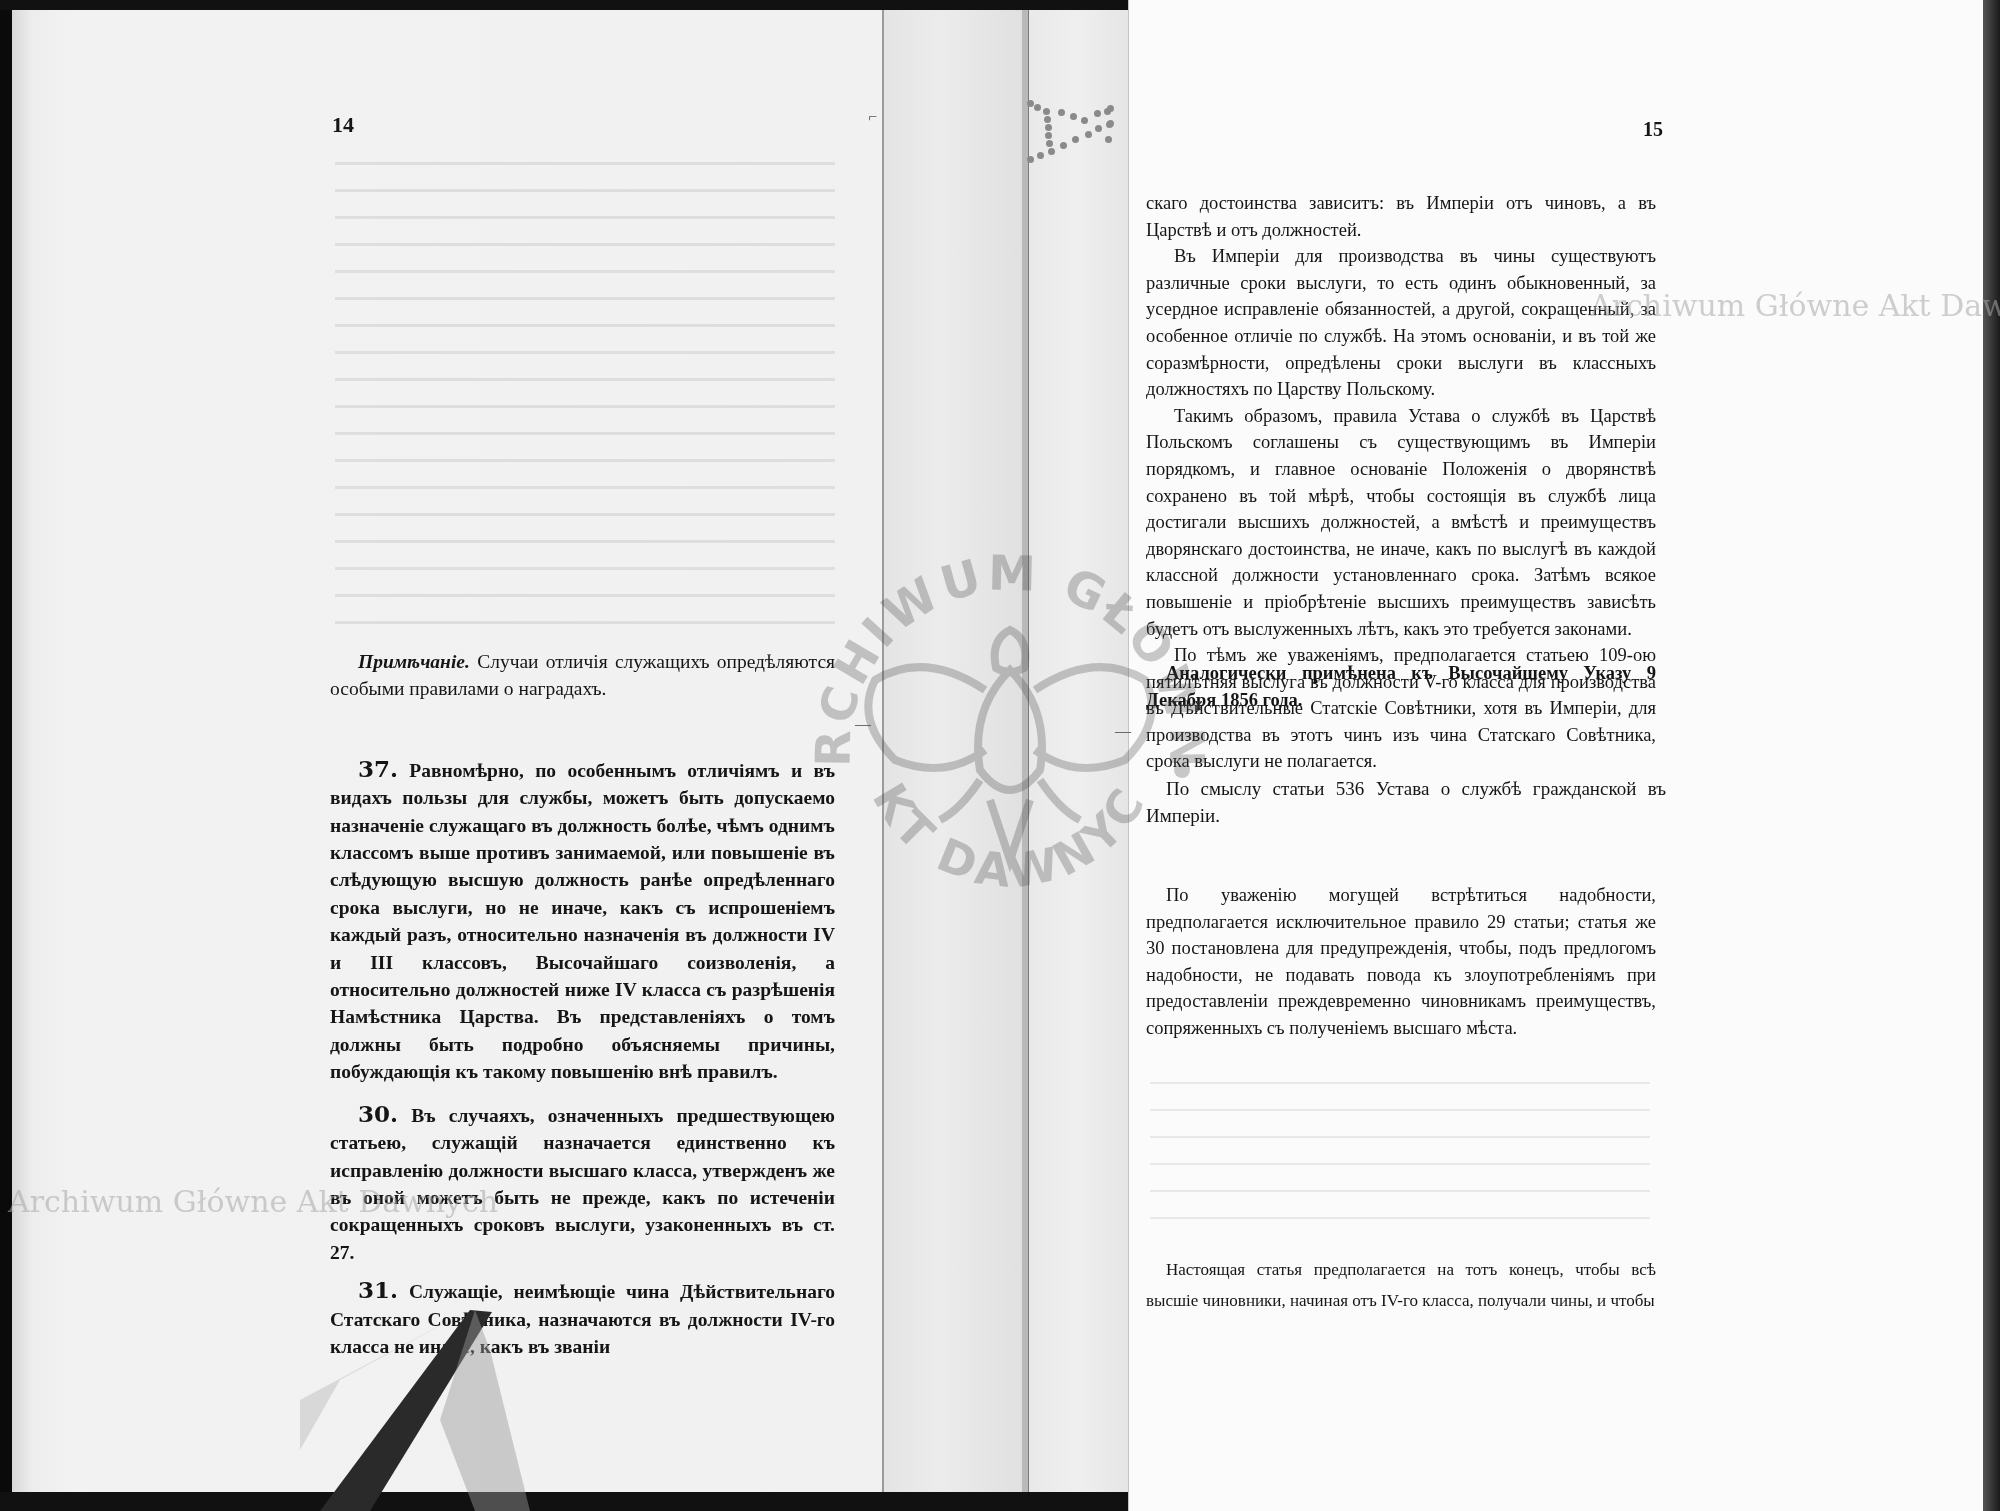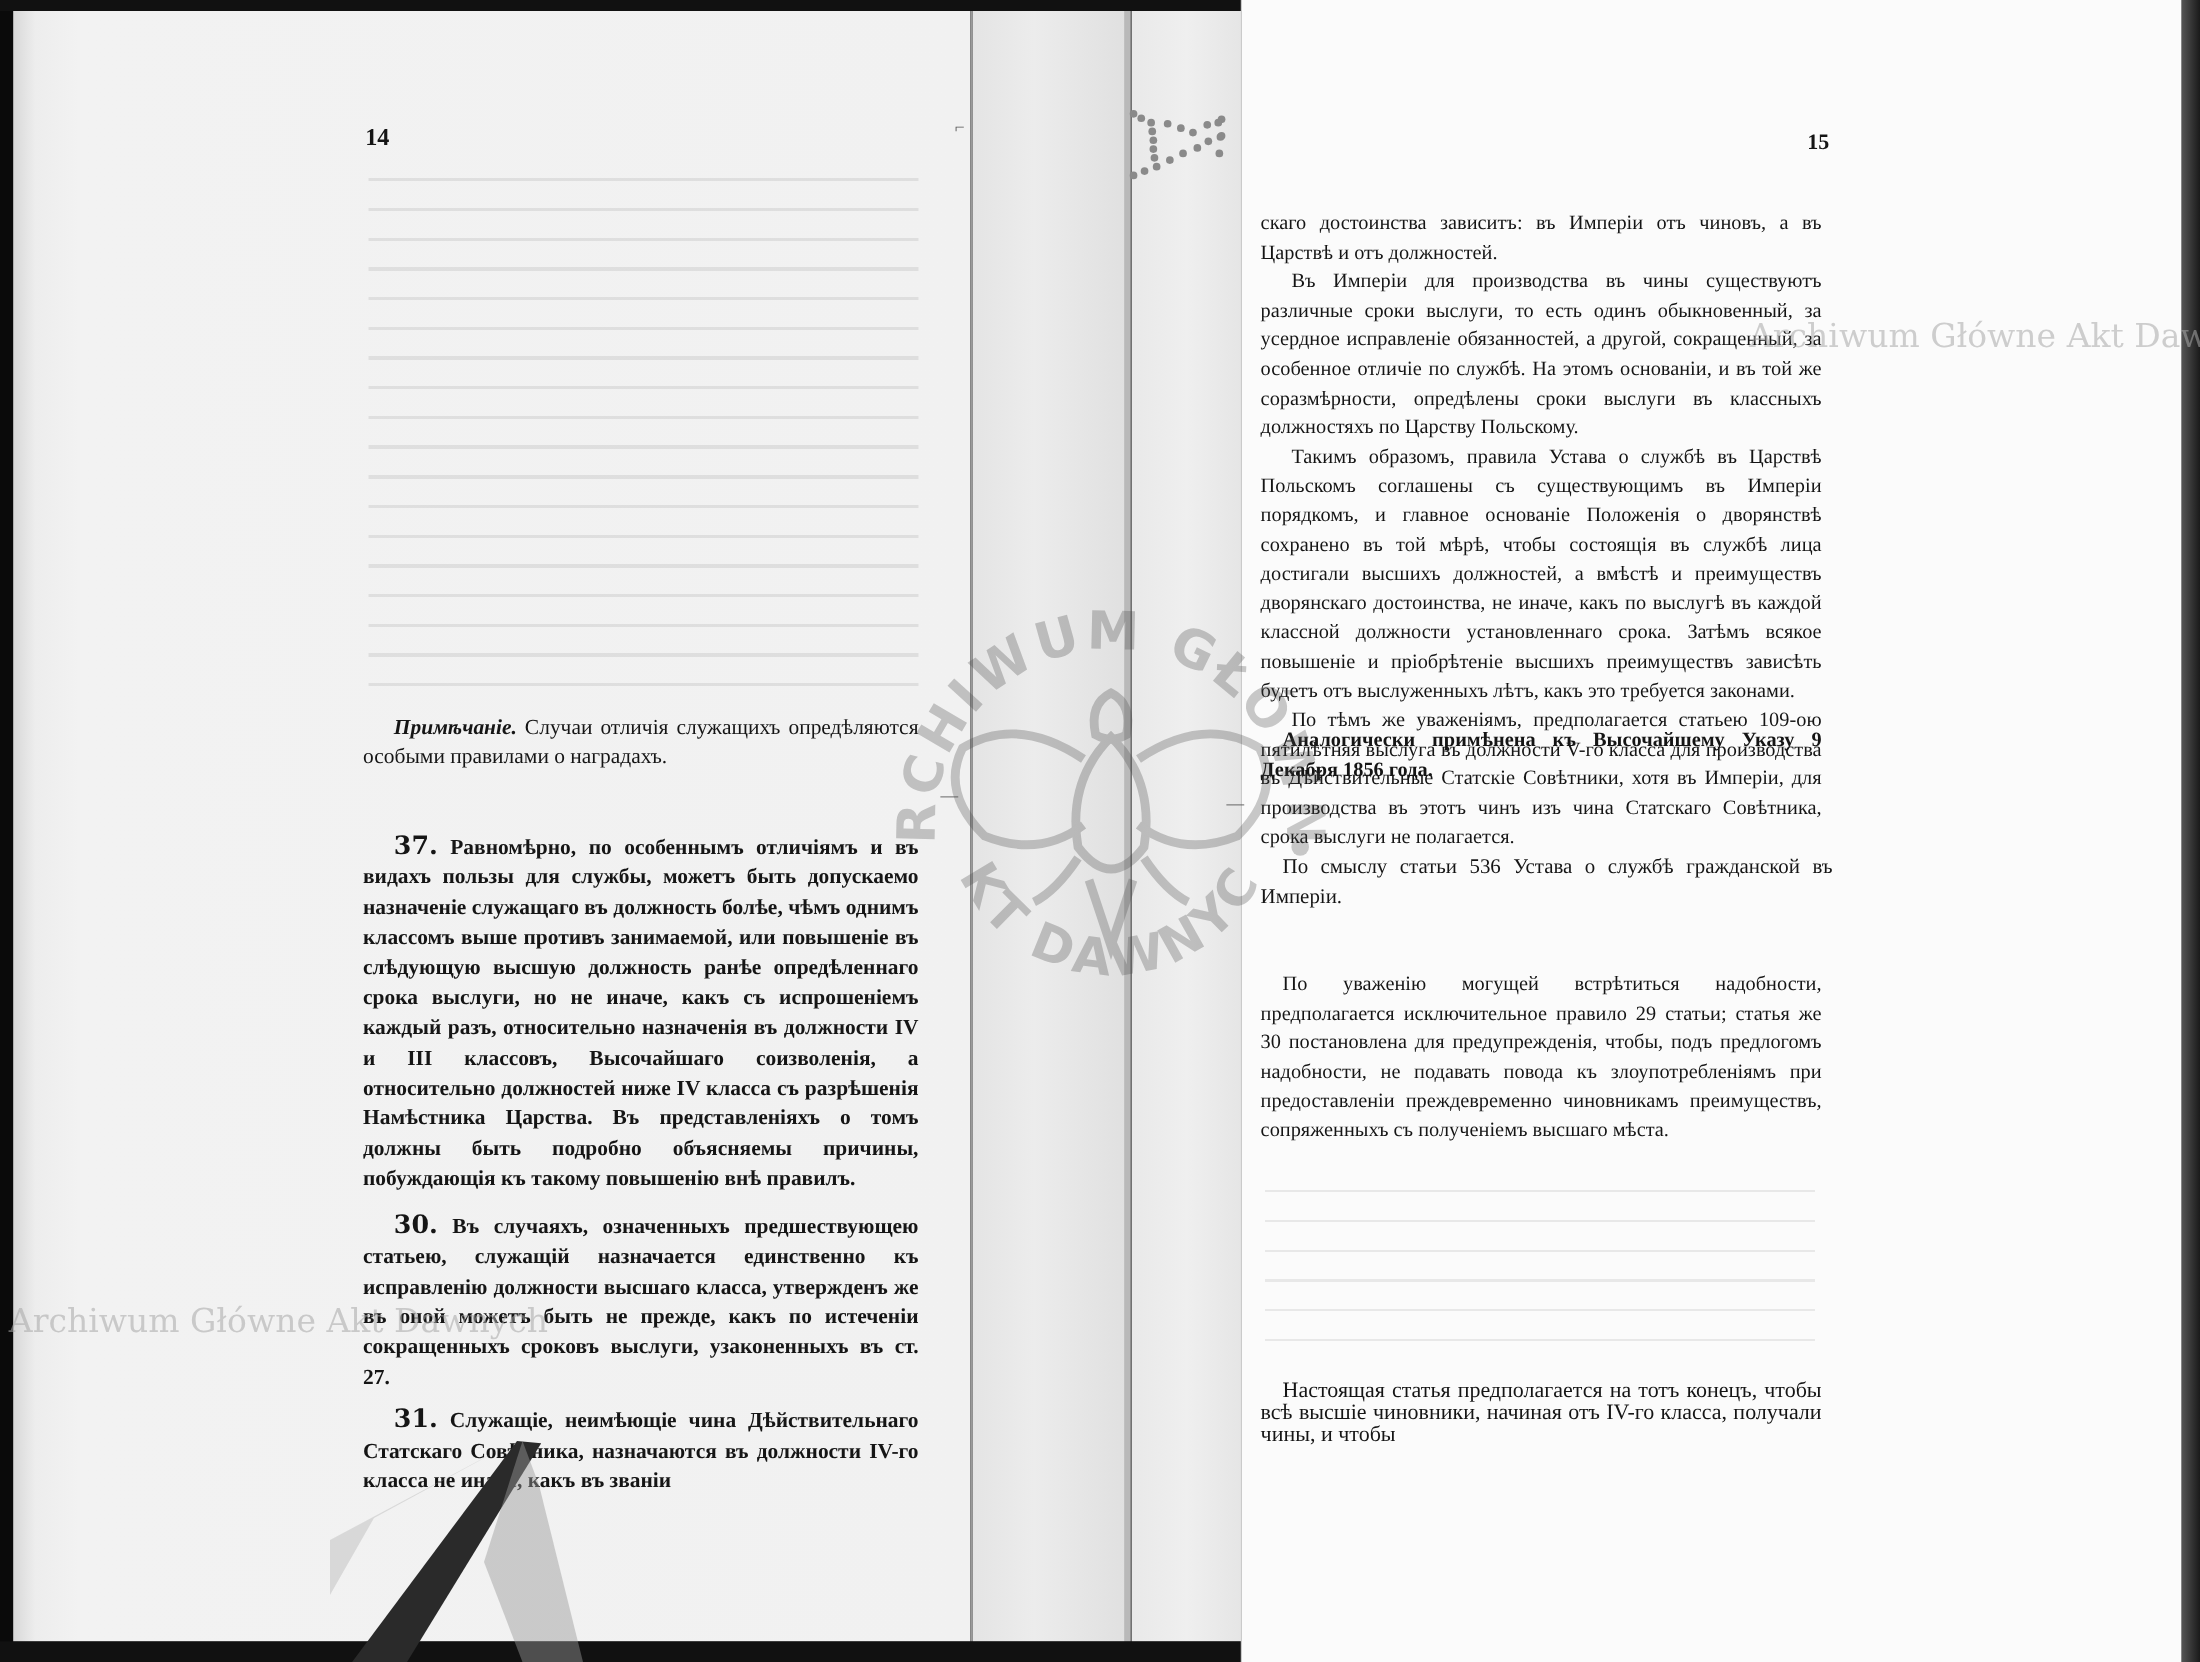--- a/index.html
+++ b/index.html
@@ -115,21 +115,21 @@
   <p class="indent">Такимъ образомъ, правила Устава о службѣ въ Царствѣ Польскомъ соглашены съ существующимъ въ Имперіи порядкомъ, и главное основаніе Положенія о дворянствѣ сохранено въ той мѣрѣ, чтобы состоящія въ службѣ лица достигали высшихъ должностей, а вмѣстѣ и преимуществъ дворянскаго достоинства, не иначе, какъ по выслугѣ въ каждой классной должности установленнаго срока. Затѣмъ всякое повышеніе и пріобрѣтеніе высшихъ преимуществъ зависѣть будетъ отъ выслуженныхъ лѣтъ, какъ это требуется законами.</p>
   <p class="indent">По тѣмъ же уваженіямъ, предполагается статьею 109-ою пятилѣтняя выслуга въ должности V-го класса для производства въ Дѣйствительные Статскіе Совѣтники, хотя въ Имперіи, для производства въ этотъ чинъ изъ чина Статскаго Совѣтника, срока выслуги не полагается.</p>
 </div>
 
 <div class="text-block" style="left:1146px;top:660px;width:510px;font-size:18.5px;line-height:26.6px;text-indent:20px;font-weight:bold;">Аналогически примѣнена къ Высочайшему Указу 9 Декабря 1856 года.</div>
 
 <div class="text-block" style="left:1146px;top:736px;width:520px;font-size:19px;line-height:26.6px;text-indent:20px;margin-top:40px;">По смыслу статьи 536 Устава о службѣ гражданской въ Имперіи.</div>
 
 <div class="text-block" style="left:1146px;top:882px;width:510px;font-size:18.5px;line-height:26.6px;text-indent:20px;">По уваженію могущей встрѣтиться надобности, предполагается исключительное правило 29 статьи; статья же 30 постановлена для предупрежденія, чтобы, подъ предлогомъ надобности, не подавать повода къ злоупотребленіямъ при предоставленіи преждевременно чиновникамъ преимуществъ, сопряженныхъ съ полученіемъ высшаго мѣста.</div>
 
-<div class="text-block" style="left:1146px;top:1254px;width:510px;font-size:20px;line-height:20px;text-indent:20px;">Настоящая статья предполагается на тотъ конецъ, чтобы всѣ высшіе чиновники, начиная отъ IV-го класса, получали чины, и чтобы</div>
+<div class="text-block" style="left:1146px;top:1254px;width:510px;font-size:17px;line-height:31px;text-indent:20px;">Настоящая статья предполагается на тотъ конецъ, чтобы всѣ высшіе чиновники, начиная отъ IV-го класса, получали чины, и чтобы</div>
 
 <div class="bleed" style="left:1150px;top:1070px;width:500px;height:150px;">
   <div style="height:150px;background:repeating-linear-gradient(180deg,transparent 0,transparent 12px,#dadada 12px,#dadada 14px,transparent 14px,transparent 27px);"></div>
 </div>
 
 <div class="wm-text" style="left:8px;top:1184px;">Archiwum Główne Akt Dawnych</div>
 <div class="wm-text" style="left:1590px;top:288px;">Archiwum Główne Akt Dawnych</div>
 
 <svg id="stamp" viewBox="0 0 420 420">
   <defs>

